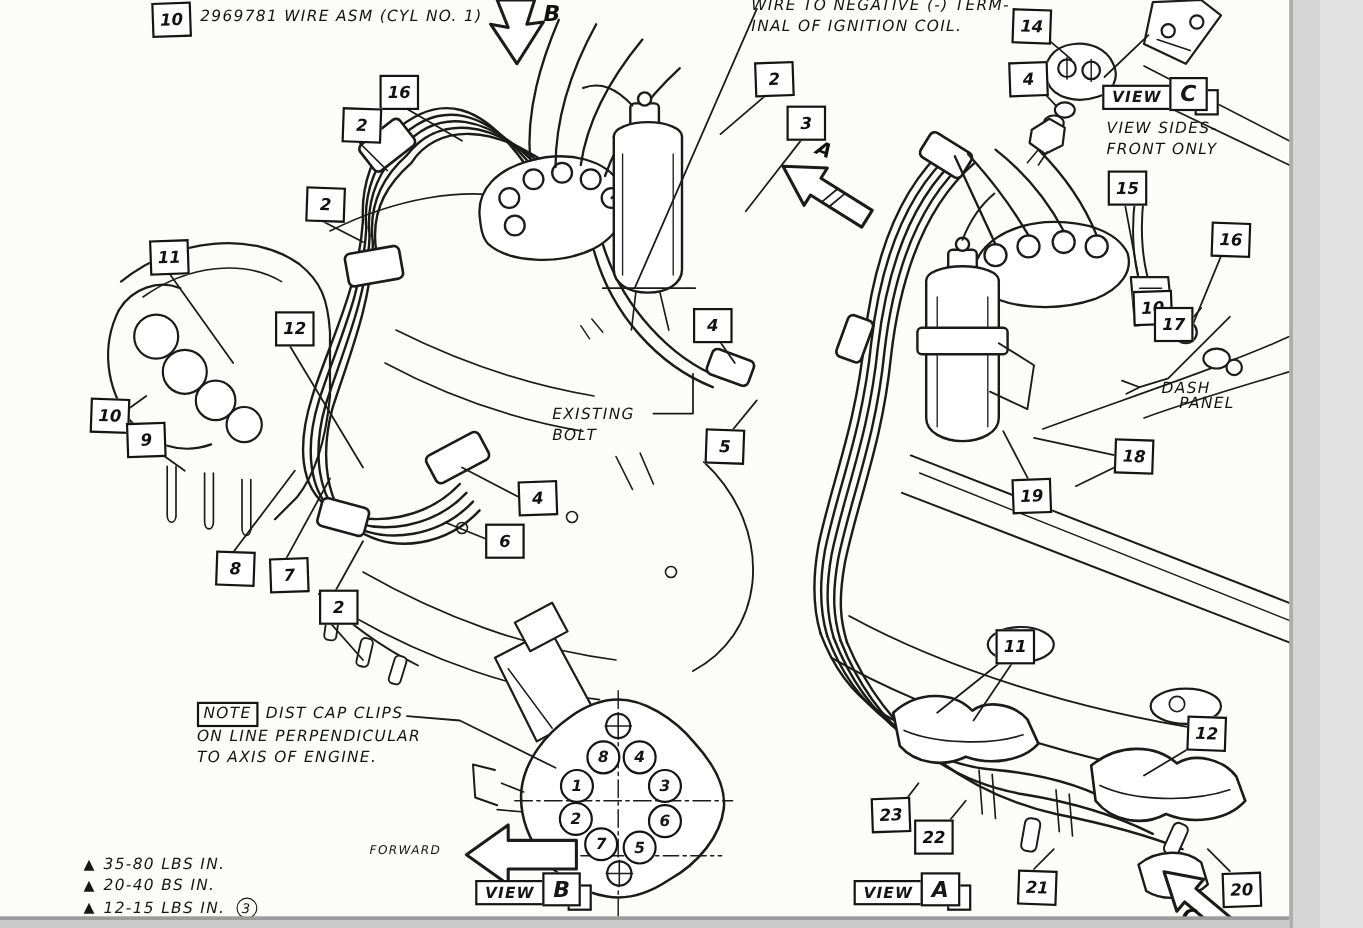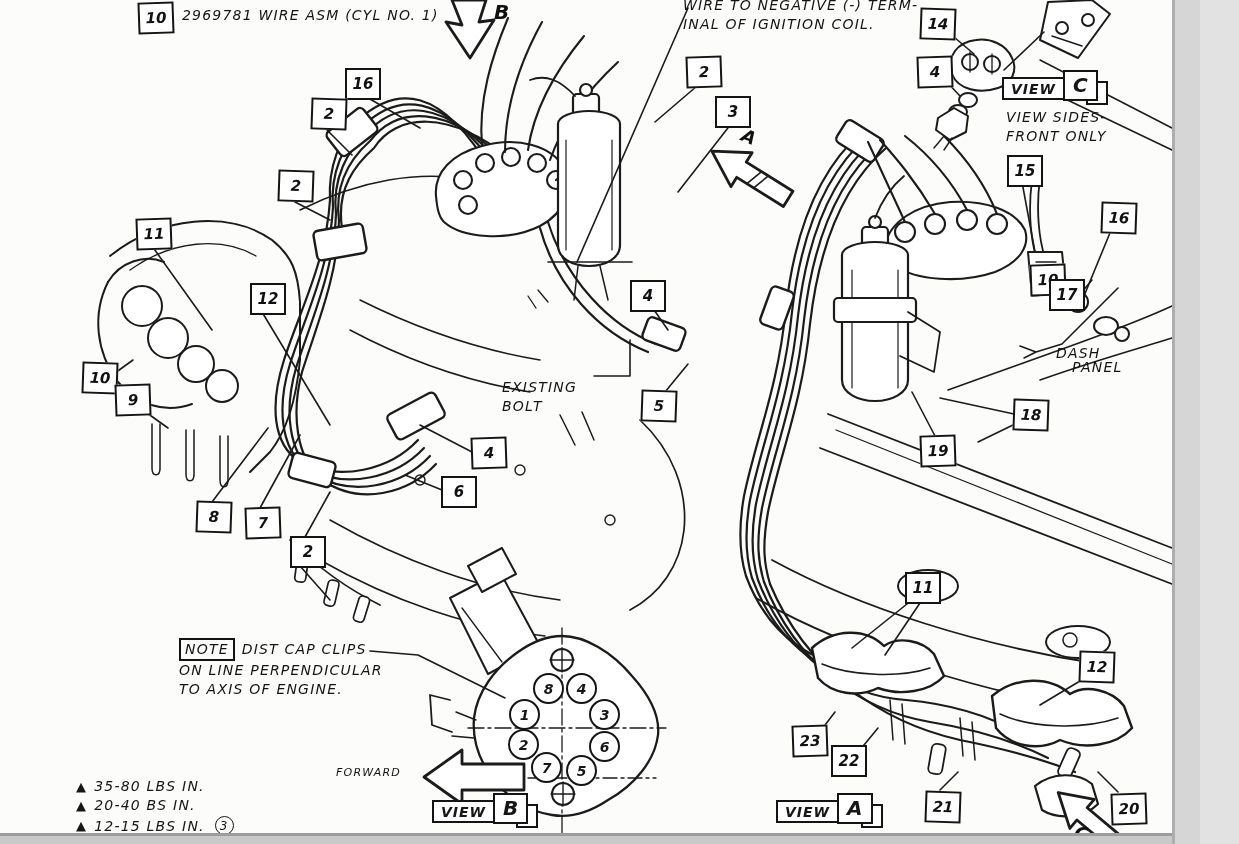--- a/index.html
+++ b/index.html
@@ -279,21 +279,21 @@
   <div class="viewtab" style="left:1002px;top:70px;">
     <span class="vback"></span>
     <span class="vword">VIEW</span>
     <span class="vletter">C</span>
   </div>
   <div class="hand" style="left:1006px;top:108px;">
     <span class="ln">VIEW SIDES-</span>
     <span class="ln">FRONT ONLY</span>
   </div>
 
-  <div class="hand" style="left:502px;top:368px;margin-top:10px;">
+  <div class="hand" style="left:502px;top:368px;">
     <span class="ln">EXISTING</span>
     <span class="ln">BOLT</span>
   </div>
 
   <div class="hand" style="left:1056px;top:344px;">DASH</div>
   <div class="hand" style="left:1072px;top:358px;">PANEL</div>
 
   <div class="hand" style="left:179px;top:638px;">
     <span class="ln" style="display:flex;align-items:center;">
       <span class="notebox">NOTE</span>

